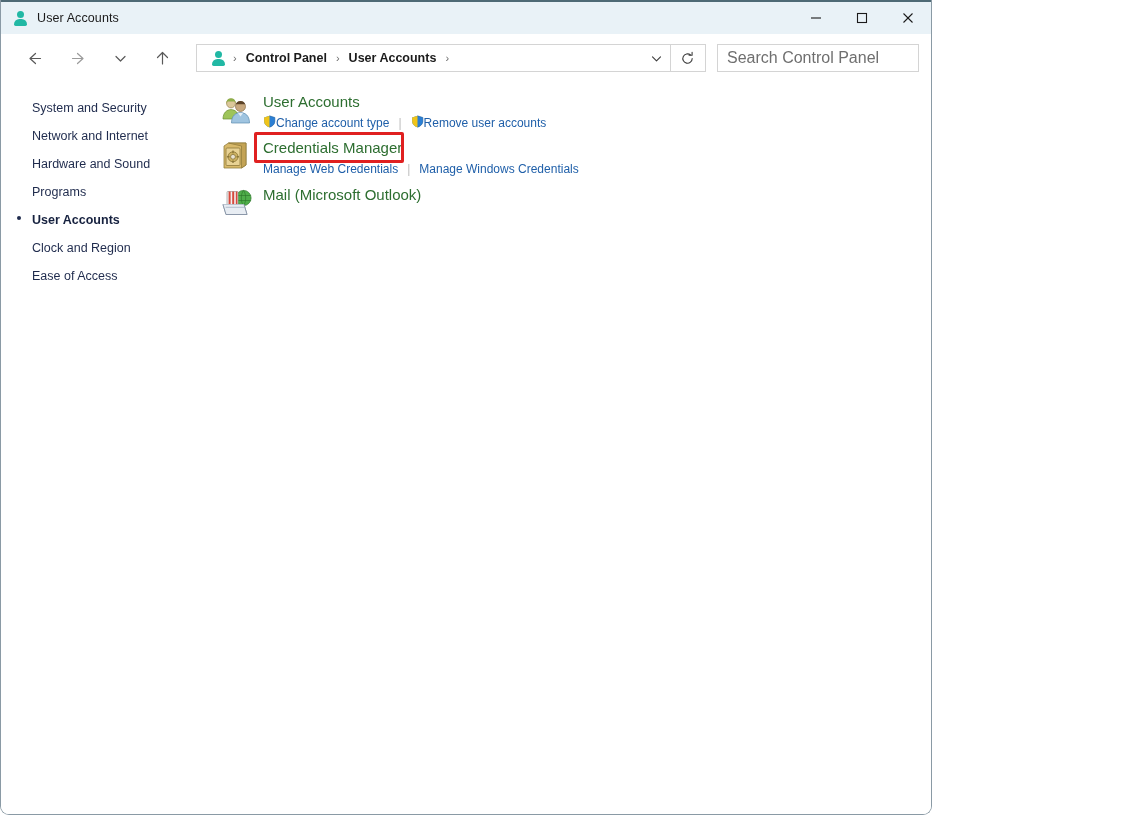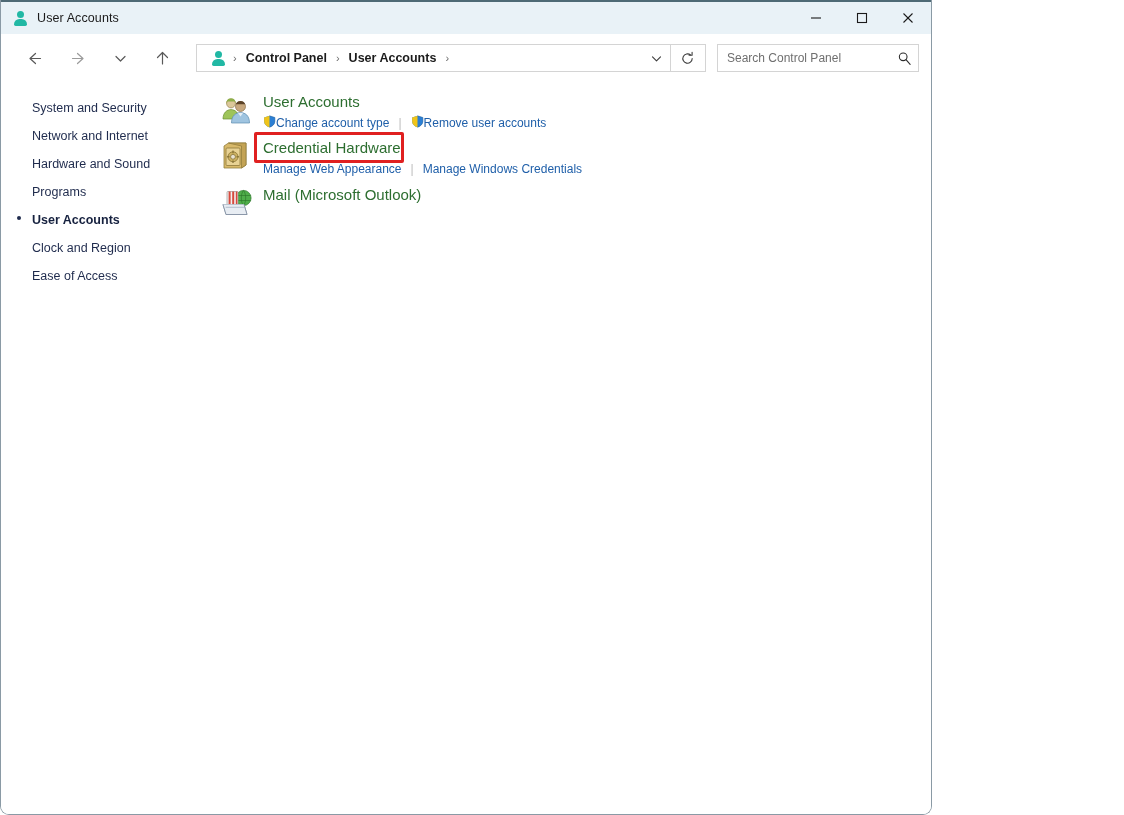--- a/index.html
+++ b/index.html
@@ -184,21 +184,21 @@
     align-items: center;
     background: #ffffff;
     flex: none;
   }
   #search-input {
     border: none;
     outline: none;
     flex: 1;
     height: 100%;
     font-family: "Liberation Sans", sans-serif;
-    font-size: 12px;
+    font-size: 16px;
     color: #0369a1;
     padding: 0 0 0 9px;
     background: transparent;
   }
   #search-input::placeholder { color: #6f6f6f; }
   #search-icon {
     width: 28px; height: 26px;
     display: flex; align-items: center; justify-content: center;
     color: #2b2b2b;
     cursor: default;
@@ -458,24 +458,24 @@
             <rect x="7" y="9" width="14" height="17.5" rx="1" fill="#e8d294" stroke="#8f7a3b" stroke-width="0.8"></rect>
             <circle cx="14" cy="17.8" r="5" fill="#cdb263" stroke="#8a7535" stroke-width="0.8"></circle>
             <circle cx="14" cy="17.8" r="2.4" fill="#e9e3d2" stroke="#7d6a31" stroke-width="0.7"></circle>
             <line x1="14" y1="11.6" x2="14" y2="14.2" stroke="#7d6a31" stroke-width="1.1"></line>
             <line x1="14" y1="21.4" x2="14" y2="24" stroke="#7d6a31" stroke-width="1.1"></line>
             <line x1="7.9" y1="17.8" x2="10.5" y2="17.8" stroke="#7d6a31" stroke-width="1.1"></line>
             <line x1="17.5" y1="17.8" x2="20.1" y2="17.8" stroke="#7d6a31" stroke-width="1.1"></line>
           </svg>
         </div>
         <div class="cat-body">
-          <span class="cat-title" id="cred-title">Credential Hardware</span>
+          <span class="cat-title" id="cred-title">Credentials Manager</span>
           <div class="cat-links">
             <span class="cat-link">
-              <span>Manage Web Appearance</span>
+              <span>Manage Web Credentials</span>
             </span>
             <span class="link-sep">|</span>
             <span class="cat-link">
               <span>Manage Windows Credentials</span>
             </span>
           </div>
         </div>
       </div>
 
       <div class="cat" style="margin-top:6px;">

